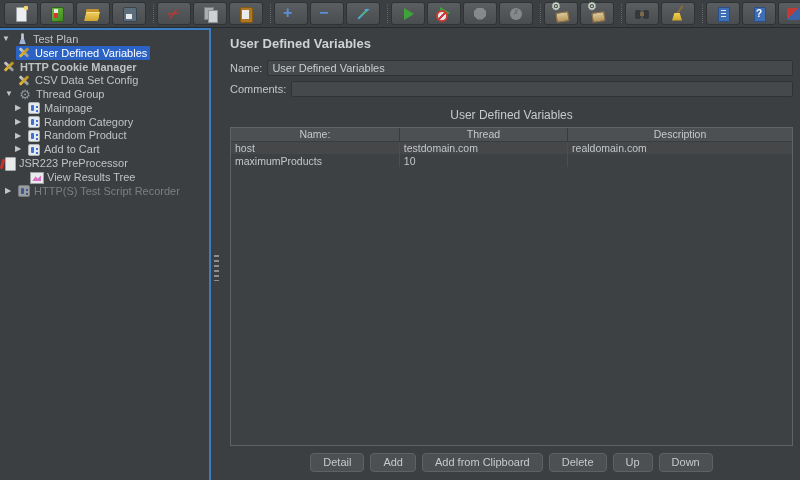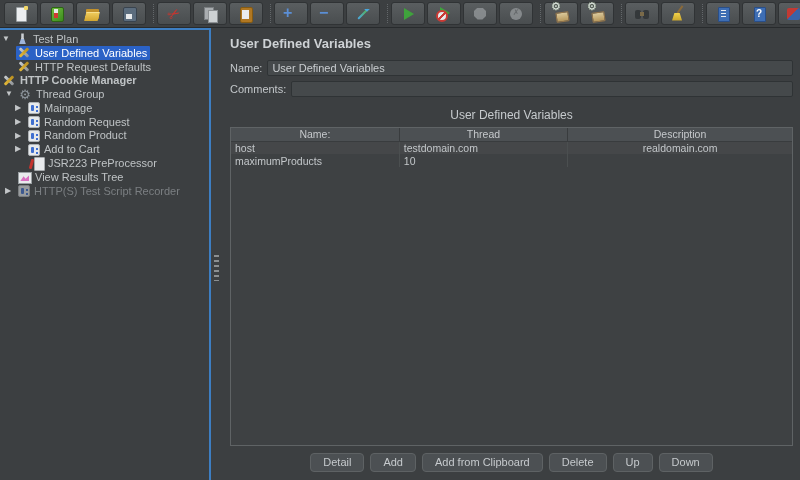--- a/index.html
+++ b/index.html
@@ -120,21 +120,21 @@
   .field{ flex:1; height:16px; background:#45494b; border:1px solid #2f3335;
           border-radius:2px; color:#c9cdd0; font-size:11px; padding:0 4px;
           font-family:"Liberation Sans", sans-serif; }
   .table-title{ text-align:center; font-size:12px; color:#c6cacd; margin:6px 0 5px 0; }
   .table-wrap{ flex:1; border:1px solid #5f6365; background:#3e4143; overflow:hidden; margin-bottom:7px; }
   table.vars{ width:100%; border-collapse:collapse; table-layout:fixed; font-size:10.5px; color:#c3c7ca; }
   table.vars th{ width:30%; background:#4c5053; border:1px solid #393c3e; border-top:none;
                  height:13px; font-weight:normal; text-align:center; padding:0; color:#c6c9cc; }
   table.vars th:first-child{ border-left:none; } table.vars th:last-child{ border-right:none; width:40%; }
   table.vars td{ height:13px; padding:0 4px; border-right:1px solid rgba(95,99,101,.4); overflow:hidden; white-space:nowrap; }
-  table.vars td:last-child{ border-right:none;text-align:center; }
+  table.vars td:last-child{ border-right:none; }
   table.vars tr:nth-child(odd) td{ background:#454749; }
   table.vars tr:nth-child(even) td{ background:#3e4143; }
   .btn-row{ display:flex; justify-content:center; gap:6px; padding-bottom:2px; }
   .btn{ background:#4c5053; border:1px solid #5e6264; border-radius:4px; color:#c6cacd;
         font-size:11px; padding:2px 12px; height:19px; line-height:13px;
         font-family:"Liberation Sans", sans-serif; }
 </style>
 </head>
 <body>
 
@@ -225,74 +225,74 @@
         <span class="ti ti-plan"></span>
         <span class="tlabel">Test Plan</span>
       </span>
   </div>
   <div class="trow selected" style="padding-left:16px;">
     <span class="node">
         <span class="ti ti-config"></span>
         <span class="tlabel">User Defined Variables</span>
       </span>
   </div>
-  <div class="trow" style="padding-left:16px;">
-    <span class="node">
-        <span class="ti ti-config"></span>
-        <span class="tlabel">HTTP Request Defaults</span>
-      </span>
-  </div>
   <div class="trow" style="padding-left:1px;font-weight:bold;">
     <span class="node">
         <span class="ti ti-config"></span>
         <span class="tlabel">HTTP Cookie Manager</span>
       </span>
   </div>
+  <div class="trow" style="padding-left:16px;">
+    <span class="node">
+        <span class="ti ti-config"></span>
+        <span class="tlabel">CSV Data Set Config</span>
+      </span>
+  </div>
   <div class="trow" style="padding-left:17px;">
     <span class="arrow" style="left:5px;">▼</span>
     <span class="node">
         <span class="ti ti-gear">⚙</span>
         <span class="tlabel">Thread Group</span>
       </span>
   </div>
   <div class="trow" style="padding-left:27px;">
     <span class="arrow" style="left:15px;">▶</span>
     <span class="node">
         <span class="ti ti-ctrl"></span>
         <span class="tlabel">Mainpage</span>
       </span>
   </div>
   <div class="trow" style="padding-left:27px;">
     <span class="arrow" style="left:15px;">▶</span>
     <span class="node">
         <span class="ti ti-ctrl"></span>
-        <span class="tlabel">Random Request</span>
+        <span class="tlabel">Random Category</span>
       </span>
   </div>
   <div class="trow" style="padding-left:27px;">
     <span class="arrow" style="left:15px;">▶</span>
     <span class="node">
         <span class="ti ti-ctrl"></span>
         <span class="tlabel">Random Product</span>
       </span>
   </div>
   <div class="trow" style="padding-left:27px;">
     <span class="arrow" style="left:15px;">▶</span>
     <span class="node">
         <span class="ti ti-ctrl"></span>
         <span class="tlabel">Add to Cart</span>
       </span>
   </div>
-  <div class="trow" style="padding-left:29px;">
+  <div class="trow" style="">
     <span class="node">
         <span class="ti ti-jsr"></span>
         <span class="tlabel">JSR223 PreProcessor</span>
       </span>
   </div>
-  <div class="trow" style="padding-left:16px;">
+  <div class="trow" style="padding-left:28px;">
     <span class="node">
         <span class="ti ti-res"></span>
         <span class="tlabel">View Results Tree</span>
       </span>
   </div>
   <div class="trow disabled" style="padding-left:17px;">
     <span class="arrow" style="left:5px;">▶</span>
     <span class="node">
         <span class="ti ti-ctrl ti-dim"></span>
         <span class="tlabel">HTTP(S) Test Script Recorder</span>

